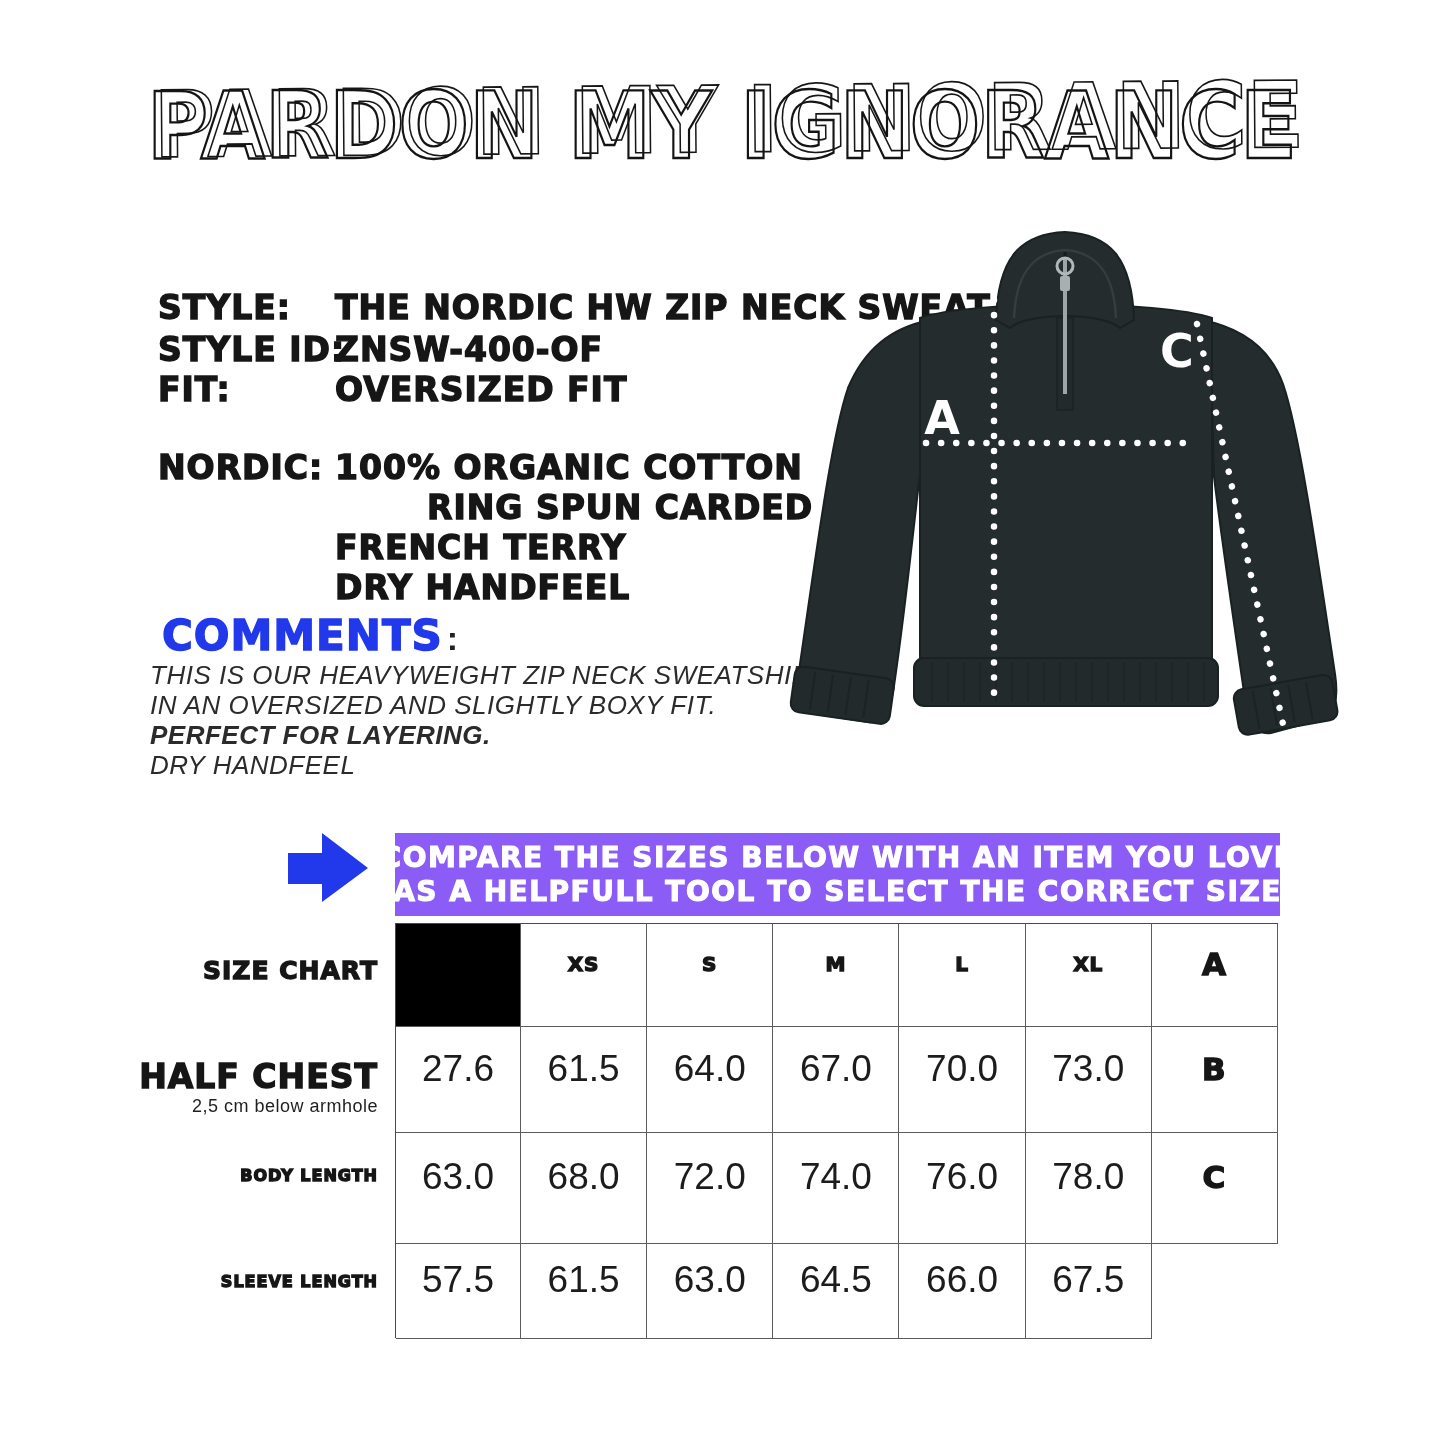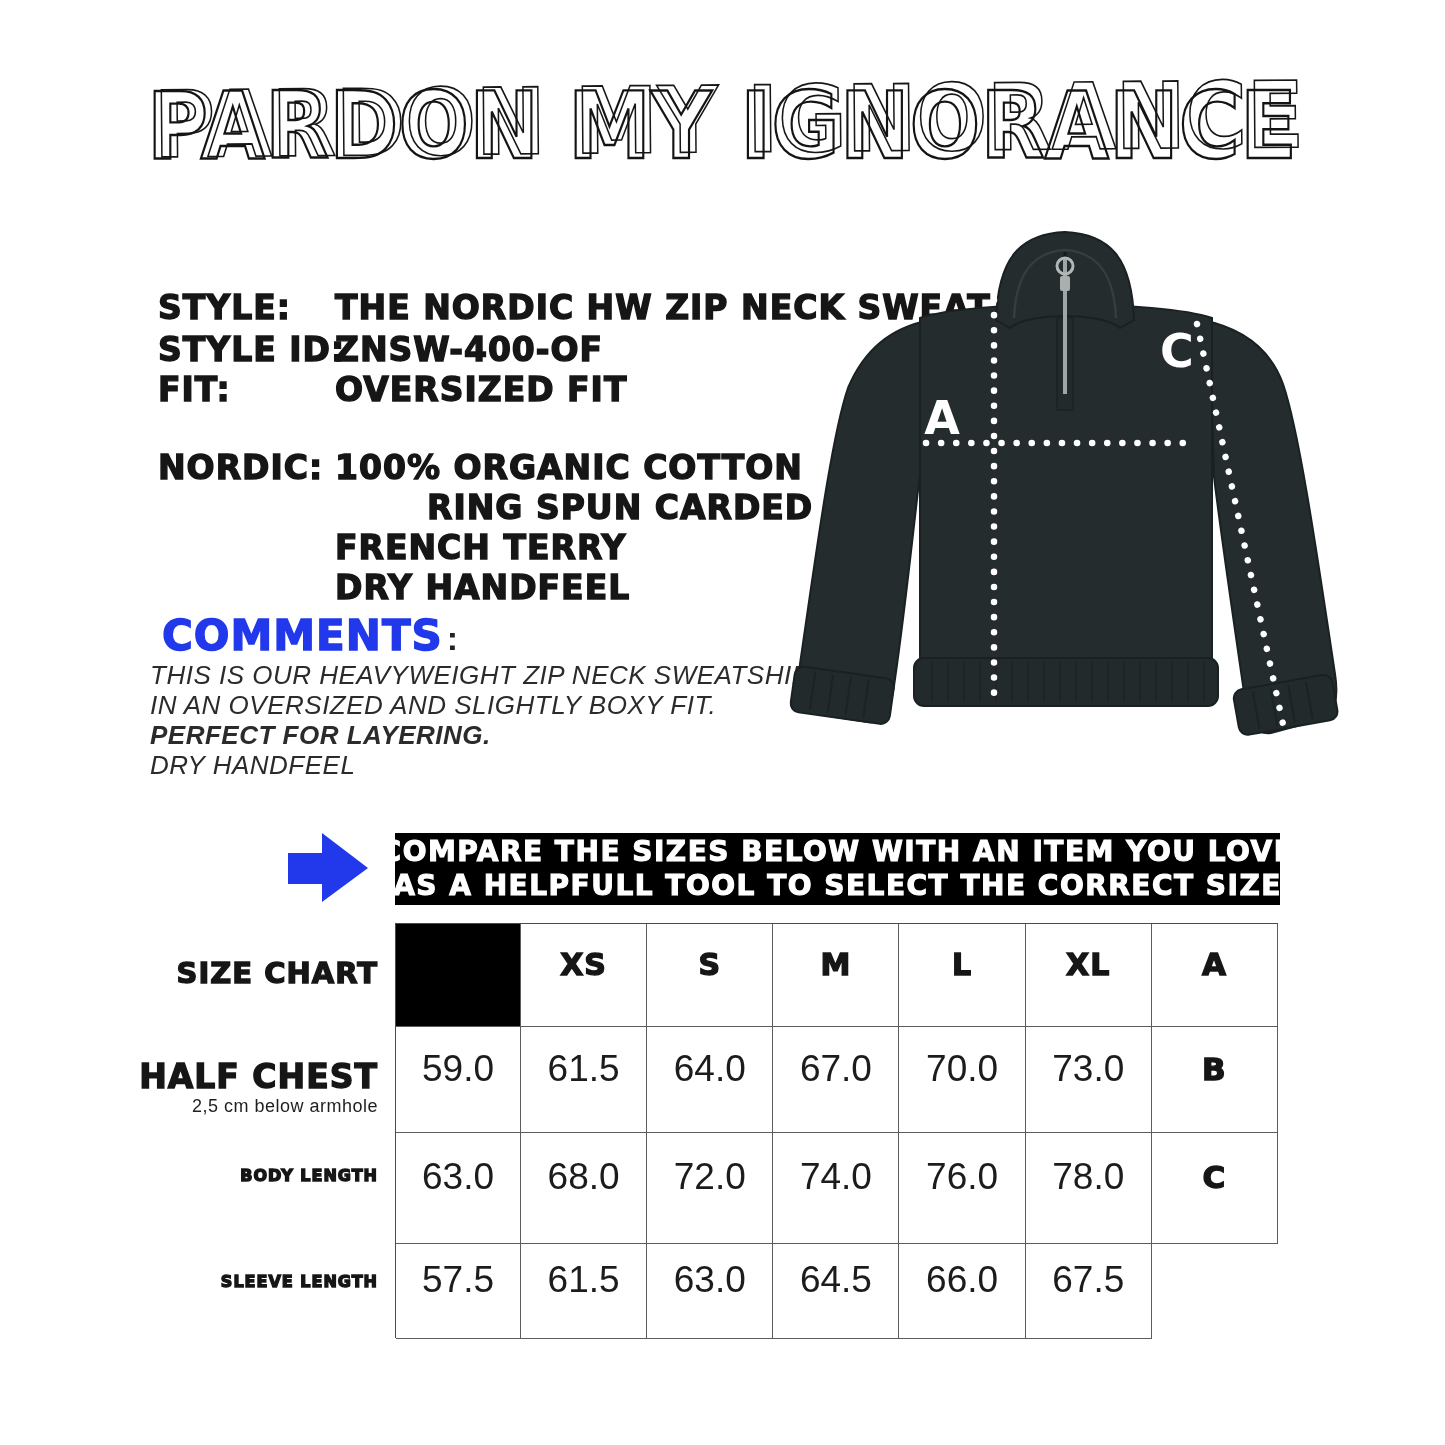--- a/index.html
+++ b/index.html
@@ -22,35 +22,35 @@
 
   
   .comments-head{position:absolute;left:150px;top:612px;font-size:42px;line-height:48px;}
   .comments-colon{font-family:"Liberation Sans",sans-serif;font-weight:600;color:#222;
                   -webkit-text-stroke:0;font-size:34px;margin-left:4px;}
   .comment-line{position:absolute;left:150px;font-size:26px;line-height:30px;font-style:italic;
                 color:#2b2b2b;letter-spacing:0.5px;white-space:nowrap;}
 
   
   .arrow-svg{position:absolute;left:282px;top:826px;width:95px;height:84px;}
-  .banner{position:absolute;left:395px;top:833px;width:885px;height:72px;background:#000000;
+  .banner{position:absolute;left:395px;top:833px;width:885px;height:83px;background:#8b5cf6;
           display:flex;flex-direction:column;justify-content:center;align-items:center;}
   .banner .bline{color:#ffffff;font-size:28px;line-height:34px;letter-spacing:1.5px;
                  -webkit-text-stroke:1.1px #ffffff;white-space:nowrap;}
 
   
   .size-table{position:absolute;left:395px;top:923px;width:883px;height:415px;
               display:grid;grid-template-columns:125px repeat(6,1fr);
               grid-template-rows:103px 106px 111px 95px;
               border-left:1.5px solid #4a4a4a;border-top:1.5px solid #4a4a4a;box-sizing:border-box;}
   .tcell{border-right:1.5px solid #5c5c5c;border-bottom:1.5px solid #5c5c5c;
          display:flex;align-items:center;justify-content:center;box-sizing:border-box;
          padding-bottom:22px;}
   .tcell.black{background:#000;}
-  .tcell.th{font-size:30px;}
+  .tcell.th{font-size:20px;}
   .tcell.letter{font-size:31px;}
   .tcell.val{font-family:"Liberation Sans",sans-serif;font-weight:400;font-size:37px;color:#1c1c1c;}
 
   
   .side-label{position:absolute;left:60px;width:318px;text-align:right;white-space:nowrap;}
   .side-label .big{font-size:33px;line-height:38px;}
   .side-note{font-family:"Liberation Sans",sans-serif;font-weight:400;font-size:18px;
              letter-spacing:0.5px;color:#1f1f1f;-webkit-text-stroke:0;}
 
   
@@ -147,38 +147,38 @@
 
   <svg class="arrow-svg" viewBox="0 0 95 84">
     <polygon points="6,27 40,27 40,7 86,42 40,76 40,58 6,58" fill="#2139EA"></polygon>
   </svg>
 
   <div class="banner">
     <div class="bline bubble">COMPARE THE SIZES BELOW WITH AN ITEM YOU LOVE</div>
     <div class="bline bubble">AS A HELPFULL TOOL TO SELECT THE CORRECT SIZE</div>
   </div>
 
-  <div class="side-label bubble big" style="top:956px;font-size:29px;">SIZE CHART</div>
+  <div class="side-label bubble big" style="top:956px;font-size:25px;">SIZE CHART</div>
   <div class="side-label" style="top:1058px;">
     <div class="bubble big">HALF CHEST</div>
     <div class="side-note">2,5 cm below armhole</div>
   </div>
   <div class="side-label bubble big" style="top:1166px;">BODY LENGTH</div>
   <div class="side-label bubble big" style="top:1272px;">SLEEVE LENGTH</div>
 
   <div class="size-table">
     <div class="tcell black"></div>
     <div class="tcell th bubble">XS</div>
     <div class="tcell th bubble">S</div>
     <div class="tcell th bubble">M</div>
     <div class="tcell th bubble">L</div>
     <div class="tcell th bubble">XL</div>
 
     <div class="tcell letter bubble">A</div>
-    <div class="tcell val">59.0</div>
+    <div class="tcell val">27.6</div>
     <div class="tcell val">61.5</div>
     <div class="tcell val">64.0</div>
     <div class="tcell val">67.0</div>
     <div class="tcell val">70.0</div>
     <div class="tcell val">73.0</div>
 
     <div class="tcell letter bubble">B</div>
     <div class="tcell val">63.0</div>
     <div class="tcell val">68.0</div>
     <div class="tcell val">72.0</div>

